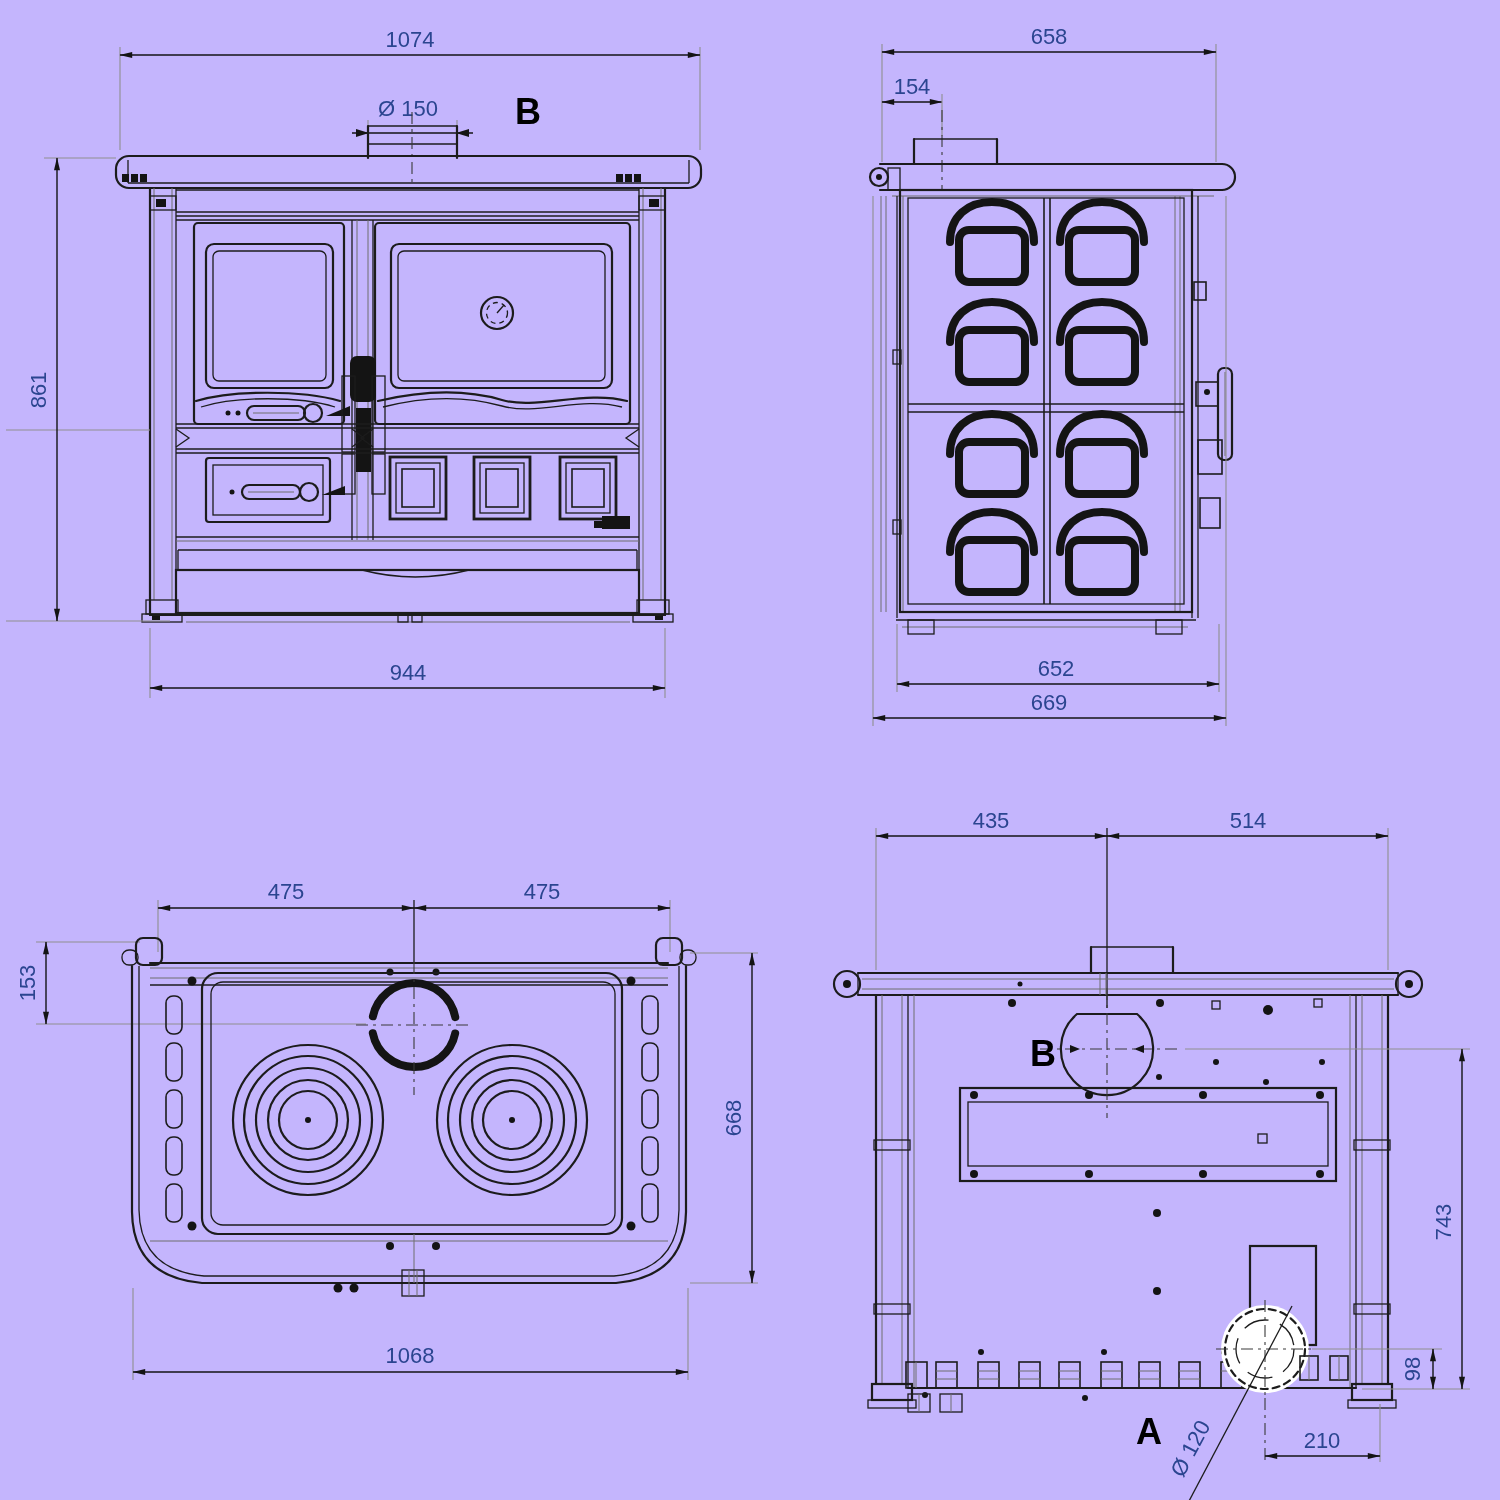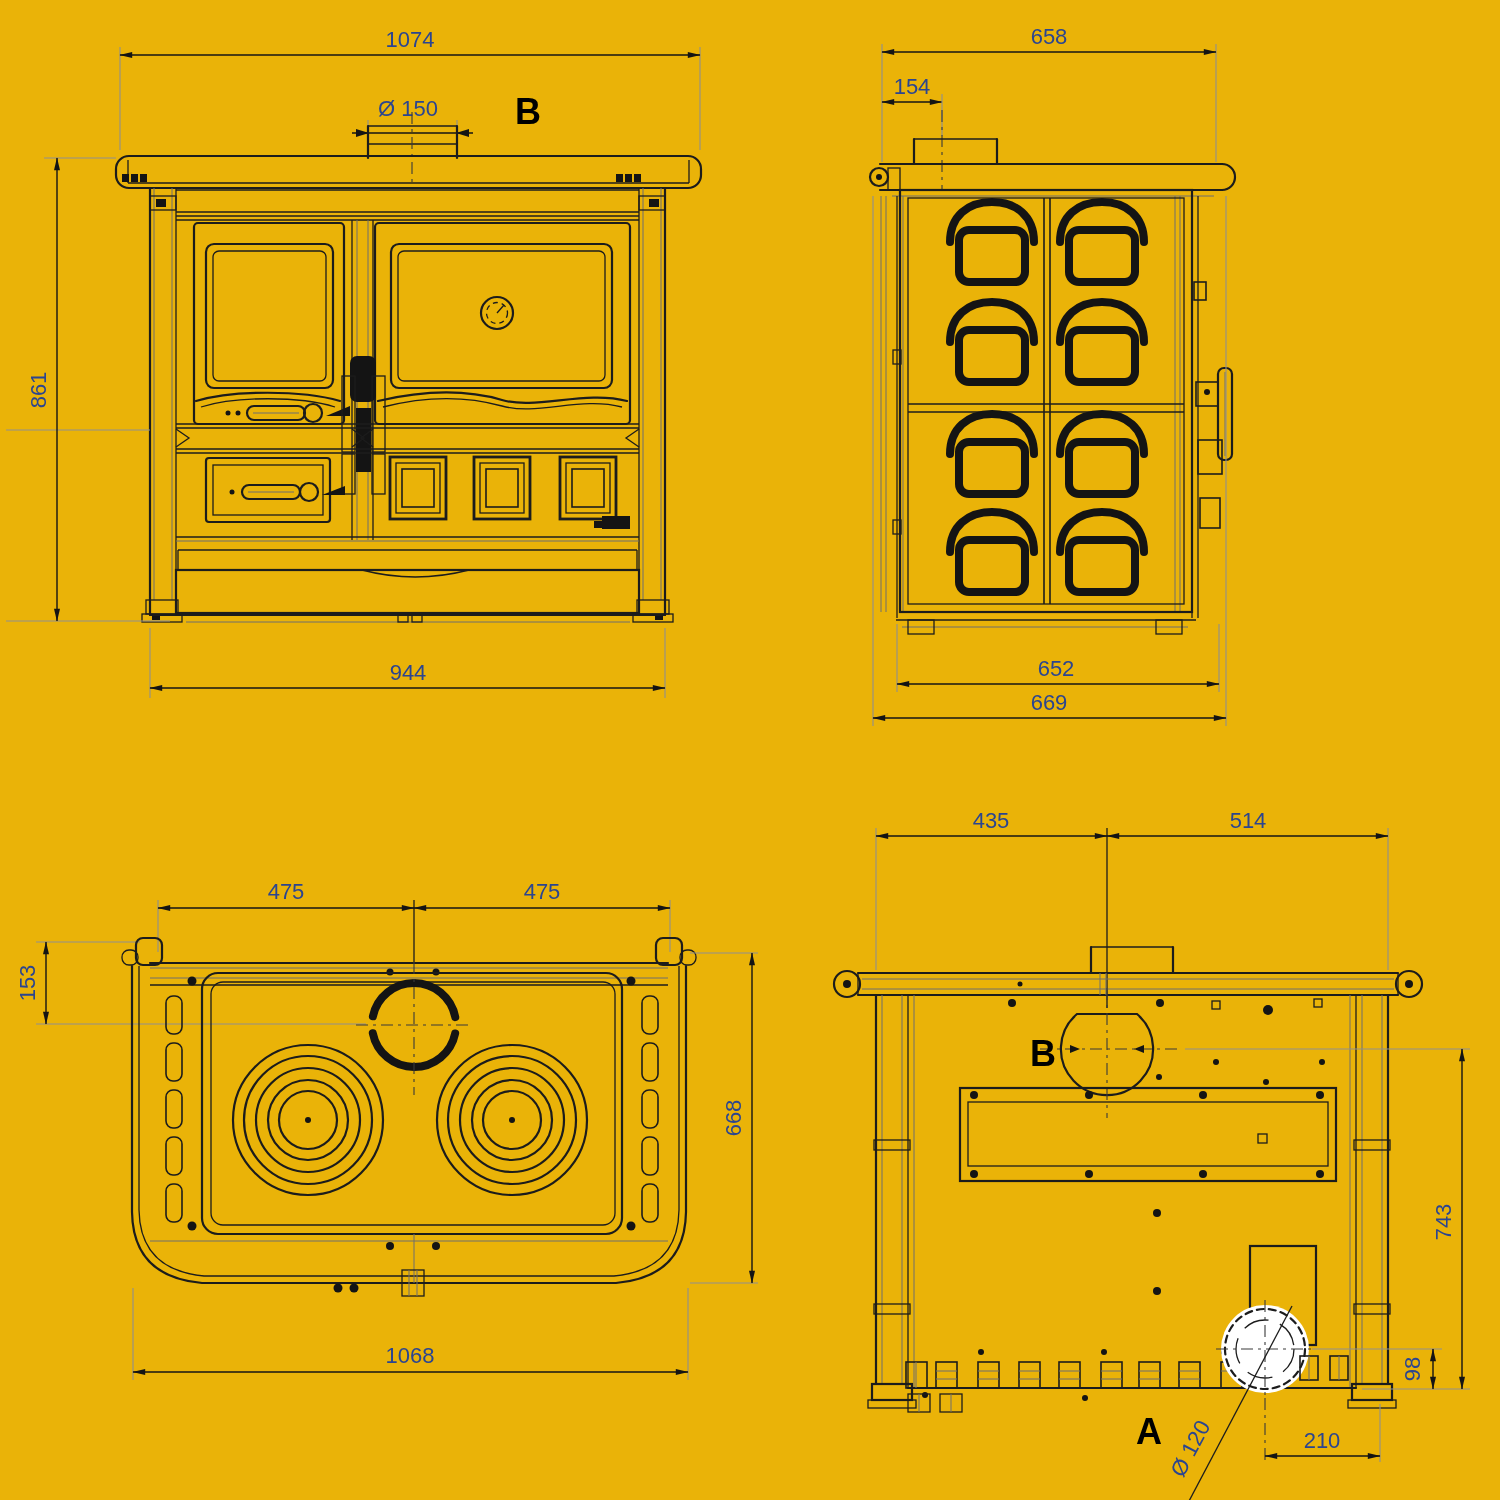--- a/index.html
+++ b/index.html
@@ -1,16 +1,16 @@
 <!DOCTYPE html>
 <html><head>
 <meta charset="utf-8">
 <style>
   html,body{margin:0;padding:0;background:#fff;}
-  #stage{position:relative;width:1500px;height:1500px;background:#eab308;overflow:hidden;}
+  #stage{position:relative;width:1500px;height:1500px;background:#c4b5fd;overflow:hidden;}
   svg{display:block;}
   .s2{stroke:#1c1c1c;stroke-width:2.2;fill:none;stroke-linecap:round}
   .s3{stroke:#1c1c1c;stroke-width:2.8;fill:none}
   .sh{stroke:#1c1c1c;stroke-width:1.6;fill:none}
   .s1{stroke:#1c1c1c;stroke-width:1.3;fill:none}
   .thin{stroke:#6e6e6e;stroke-width:1;fill:none}
   .thk{stroke:#141414;stroke-width:8;fill:none;stroke-linecap:round}
   .dim{stroke:#141414;stroke-width:1.4;fill:none}
   .ext{stroke:#8f8f8f;stroke-width:1.1;fill:none}
   .cl{stroke:#3a3a3a;stroke-width:1.1;fill:none;stroke-dasharray:12 5 3 5}

